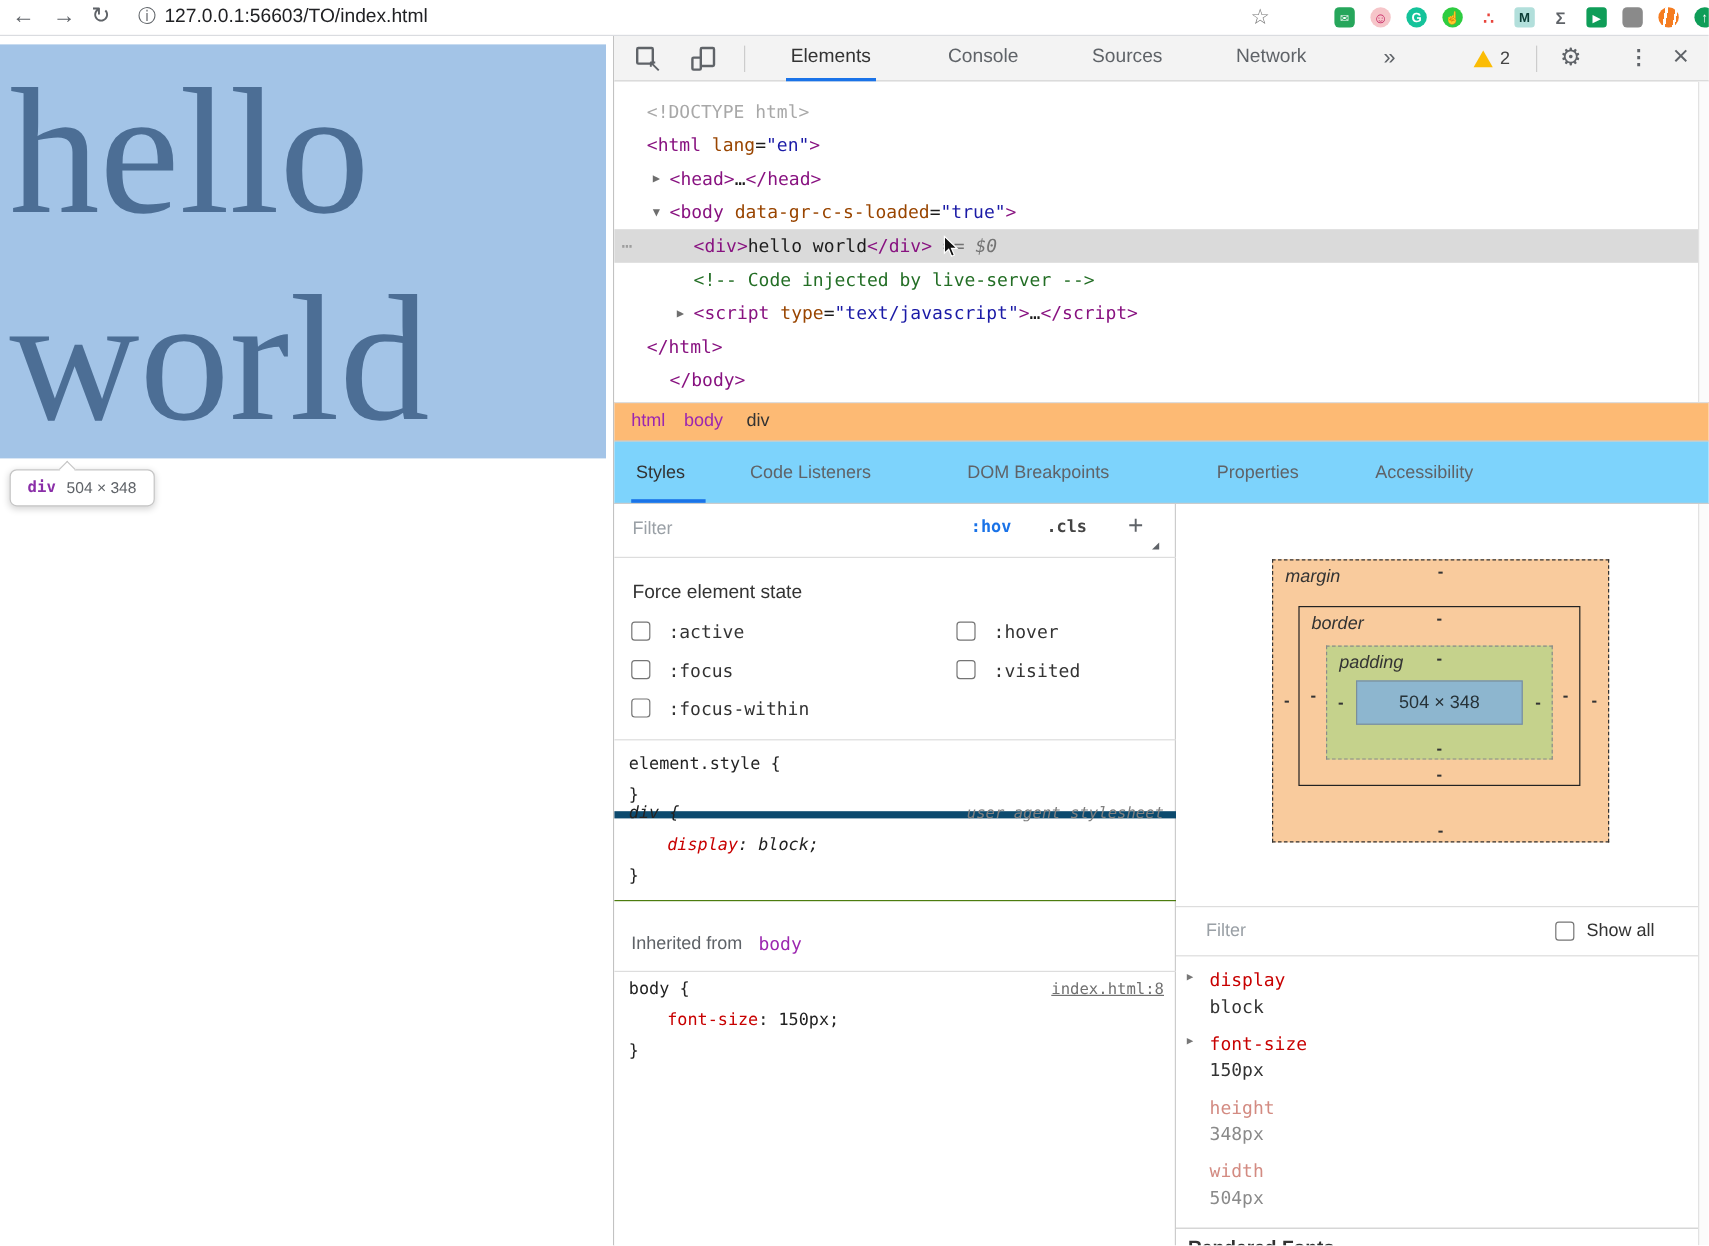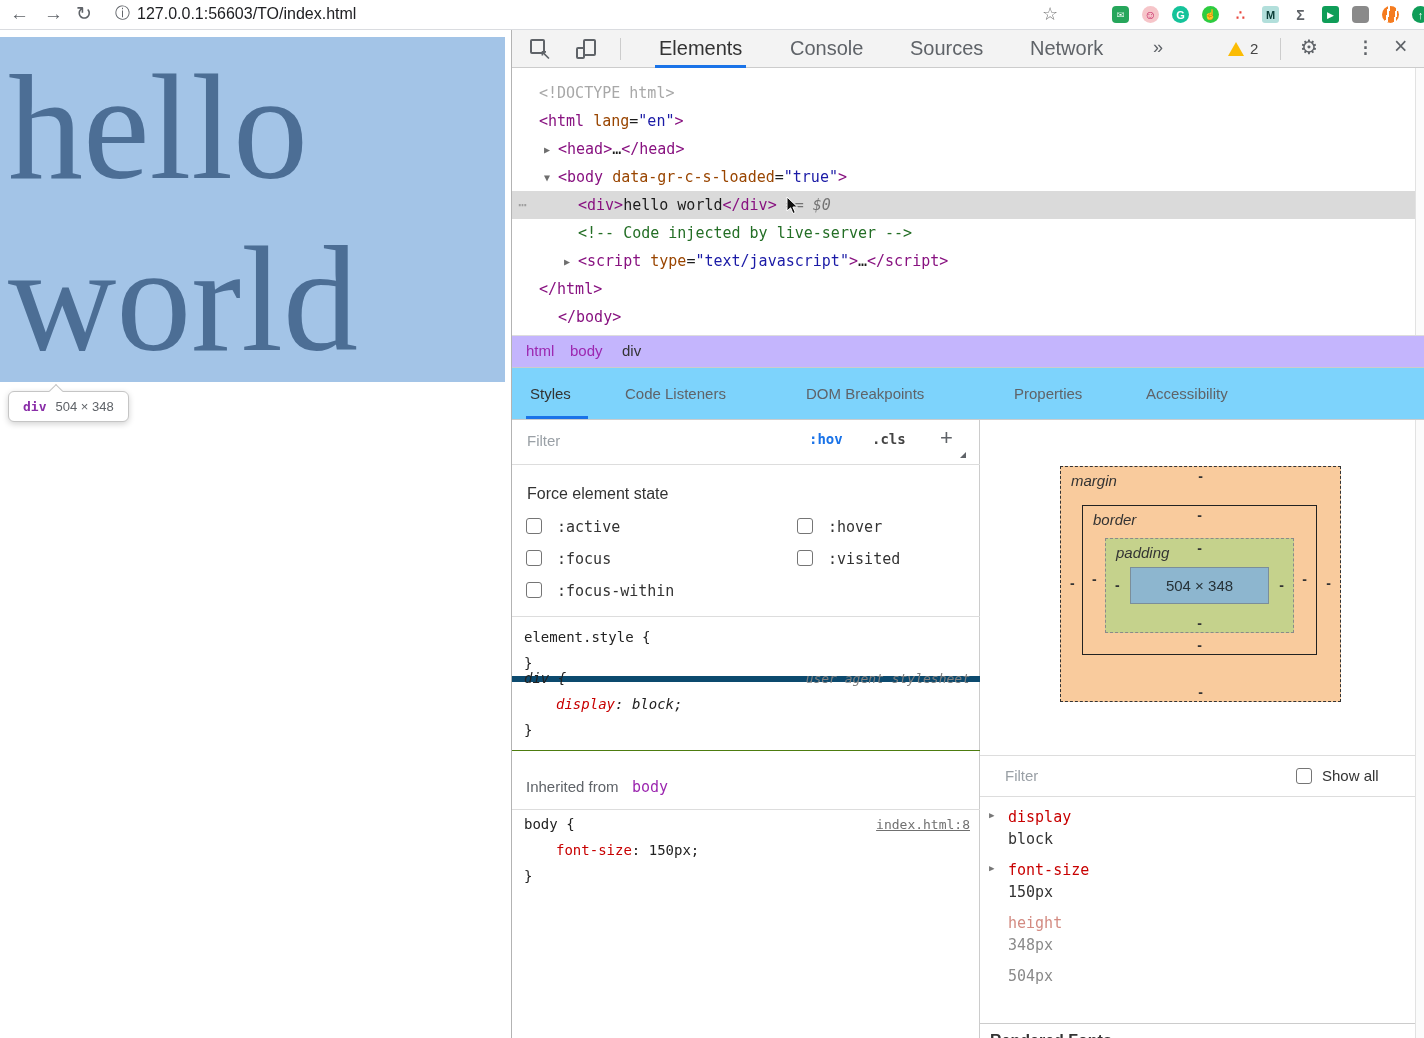--- a/index.html
+++ b/index.html
@@ -39,21 +39,21 @@
   .dt-toolbar { position:absolute; left:0; top:0; width:912px; height:38px;
     background:#f3f3f3; border-bottom:1px solid #ccc; }
   .icon-inspect { position:absolute; left:18px; top:9px; width:19px; height:19px; }
   .ii-box { position:absolute; left:0; top:0; width:15px; height:15px; border:2px solid #5f6368; border-radius:2px; }
   .ii-arrow { position:absolute; right:-2px; bottom:-4px; font-size:13px; color:#5f6368; font-weight:bold; }
   .icon-device { position:absolute; left:64px; top:9px; width:20px; height:20px; }
   .dev-tablet { position:absolute; right:0; top:0; width:13px; height:17px; border:2px solid #5f6368; border-radius:2px; }
   .dev-phone { position:absolute; left:0; bottom:0; width:9px; height:12px; background:#f3f3f3;
     border:2px solid #5f6368; border-radius:2px; }
   .vsep { position:absolute; top:8px; width:1px; height:22px; background:#ccc; }
-  .dt-tab { position:absolute; top:0; height:38px; line-height:36px; font-size:20px; color:#5f6368; padding:0 4px; }
+  .dt-tab { position:absolute; top:0; height:38px; line-height:36px; font-size:16px; color:#5f6368; padding:0 4px; }
   .dt-tab.active { color:#333; box-shadow:inset 0 -3px 0 #1a73e8; }
   .more-tabs { position:absolute; left:641px; top:0; height:38px; line-height:34px; font-size:18px; color:#5f6368; }
   .warn-wrap { position:absolute; left:716px; top:10px; display:flex; align-items:center; gap:6px; }
   .warn-tri { width:0; height:0; border-left:8px solid transparent; border-right:8px solid transparent;
     border-bottom:14px solid #fbbc04; }
   .warn-count { font-size:15px; color:#444; }
   .gear { position:absolute; left:788px; top:5px; font-size:20px; color:#5f6368; }
   .kebab { position:absolute; left:845px; top:7px; font-size:17px; font-weight:bold; color:#5f6368; }
   .dt-close { position:absolute; left:882px; top:3px; font-size:23px; color:#5f6368; }
 
@@ -64,21 +64,21 @@
   .ind0 { padding-left:27px; } .ind1 { padding-left:46px; } .ind2 { padding-left:66px; }
   .dom-line.selected { background:#dadada; }
   .twisty { position:absolute; font-size:10px; color:#6e6e6e; top:1px; }
   .gutter-dots { position:absolute; left:6px; color:#9e9e9e; letter-spacing:1px; }
   .tag { color:#881280; } .attr { color:#994500; } .val { color:#1a1aa6; }
   .plain { color:#1c1c1c; } .graytok { color:#a8a8a8; } .comment { color:#236e25; }
   .eqtok { color:#737373; } .reftok { color:#737373; font-style:italic; }
   .scroll-track { position:absolute; width:9px; background:#fbfbfb; border-left:1px solid #e2e2e2; }
 
   
-  .dt-crumbs { position:absolute; left:0; top:305px; width:912px; height:33px; background:#c4b5fd;
+  .dt-crumbs { position:absolute; left:0; top:305px; width:912px; height:33px; background:#fdba74;
     border-top:1px solid #ddd; border-bottom:1px solid #ccc; font-size:15px; }
   .crumb { position:absolute; top:6px; }
   .crumb.purple { color:#9c27b0; } .crumb.current { color:#333; }
 
   
   .dt-sidetabs { position:absolute; left:0; top:338px; width:912px; height:52px; background:#7dd3fc;
     border-bottom:1px solid #ccc; font-size:15px; }
   .side-tab { position:absolute; top:17px; color:#5f6368; }
   .side-tab.active { color:#333; }
   .side-underline { position:absolute; left:14px; bottom:0; width:62px; height:3px; background:#1a73e8; }
@@ -324,20 +324,21 @@
       <div class="cmp-item">
         <span class="cmp-arrow">▶</span>
         <div class="cmp-name">font-size</div>
         <div class="cmp-val">150px</div>
       </div>
       <div class="cmp-item">
         <div class="cmp-name dim">height</div>
         <div class="cmp-val dim">348px</div>
       </div>
       <div class="cmp-item">
+        <div class="cmp-name dim">width</div>
         <div class="cmp-val dim">504px</div>
       </div>
     </div>
 
     <div class="fonts-divider"></div>
     <div class="fonts-heading">Rendered Fonts</div>
     <div class="scroll-track" style="right:0;top:0;height:618px;"></div>
   </div>
 </div>
 

